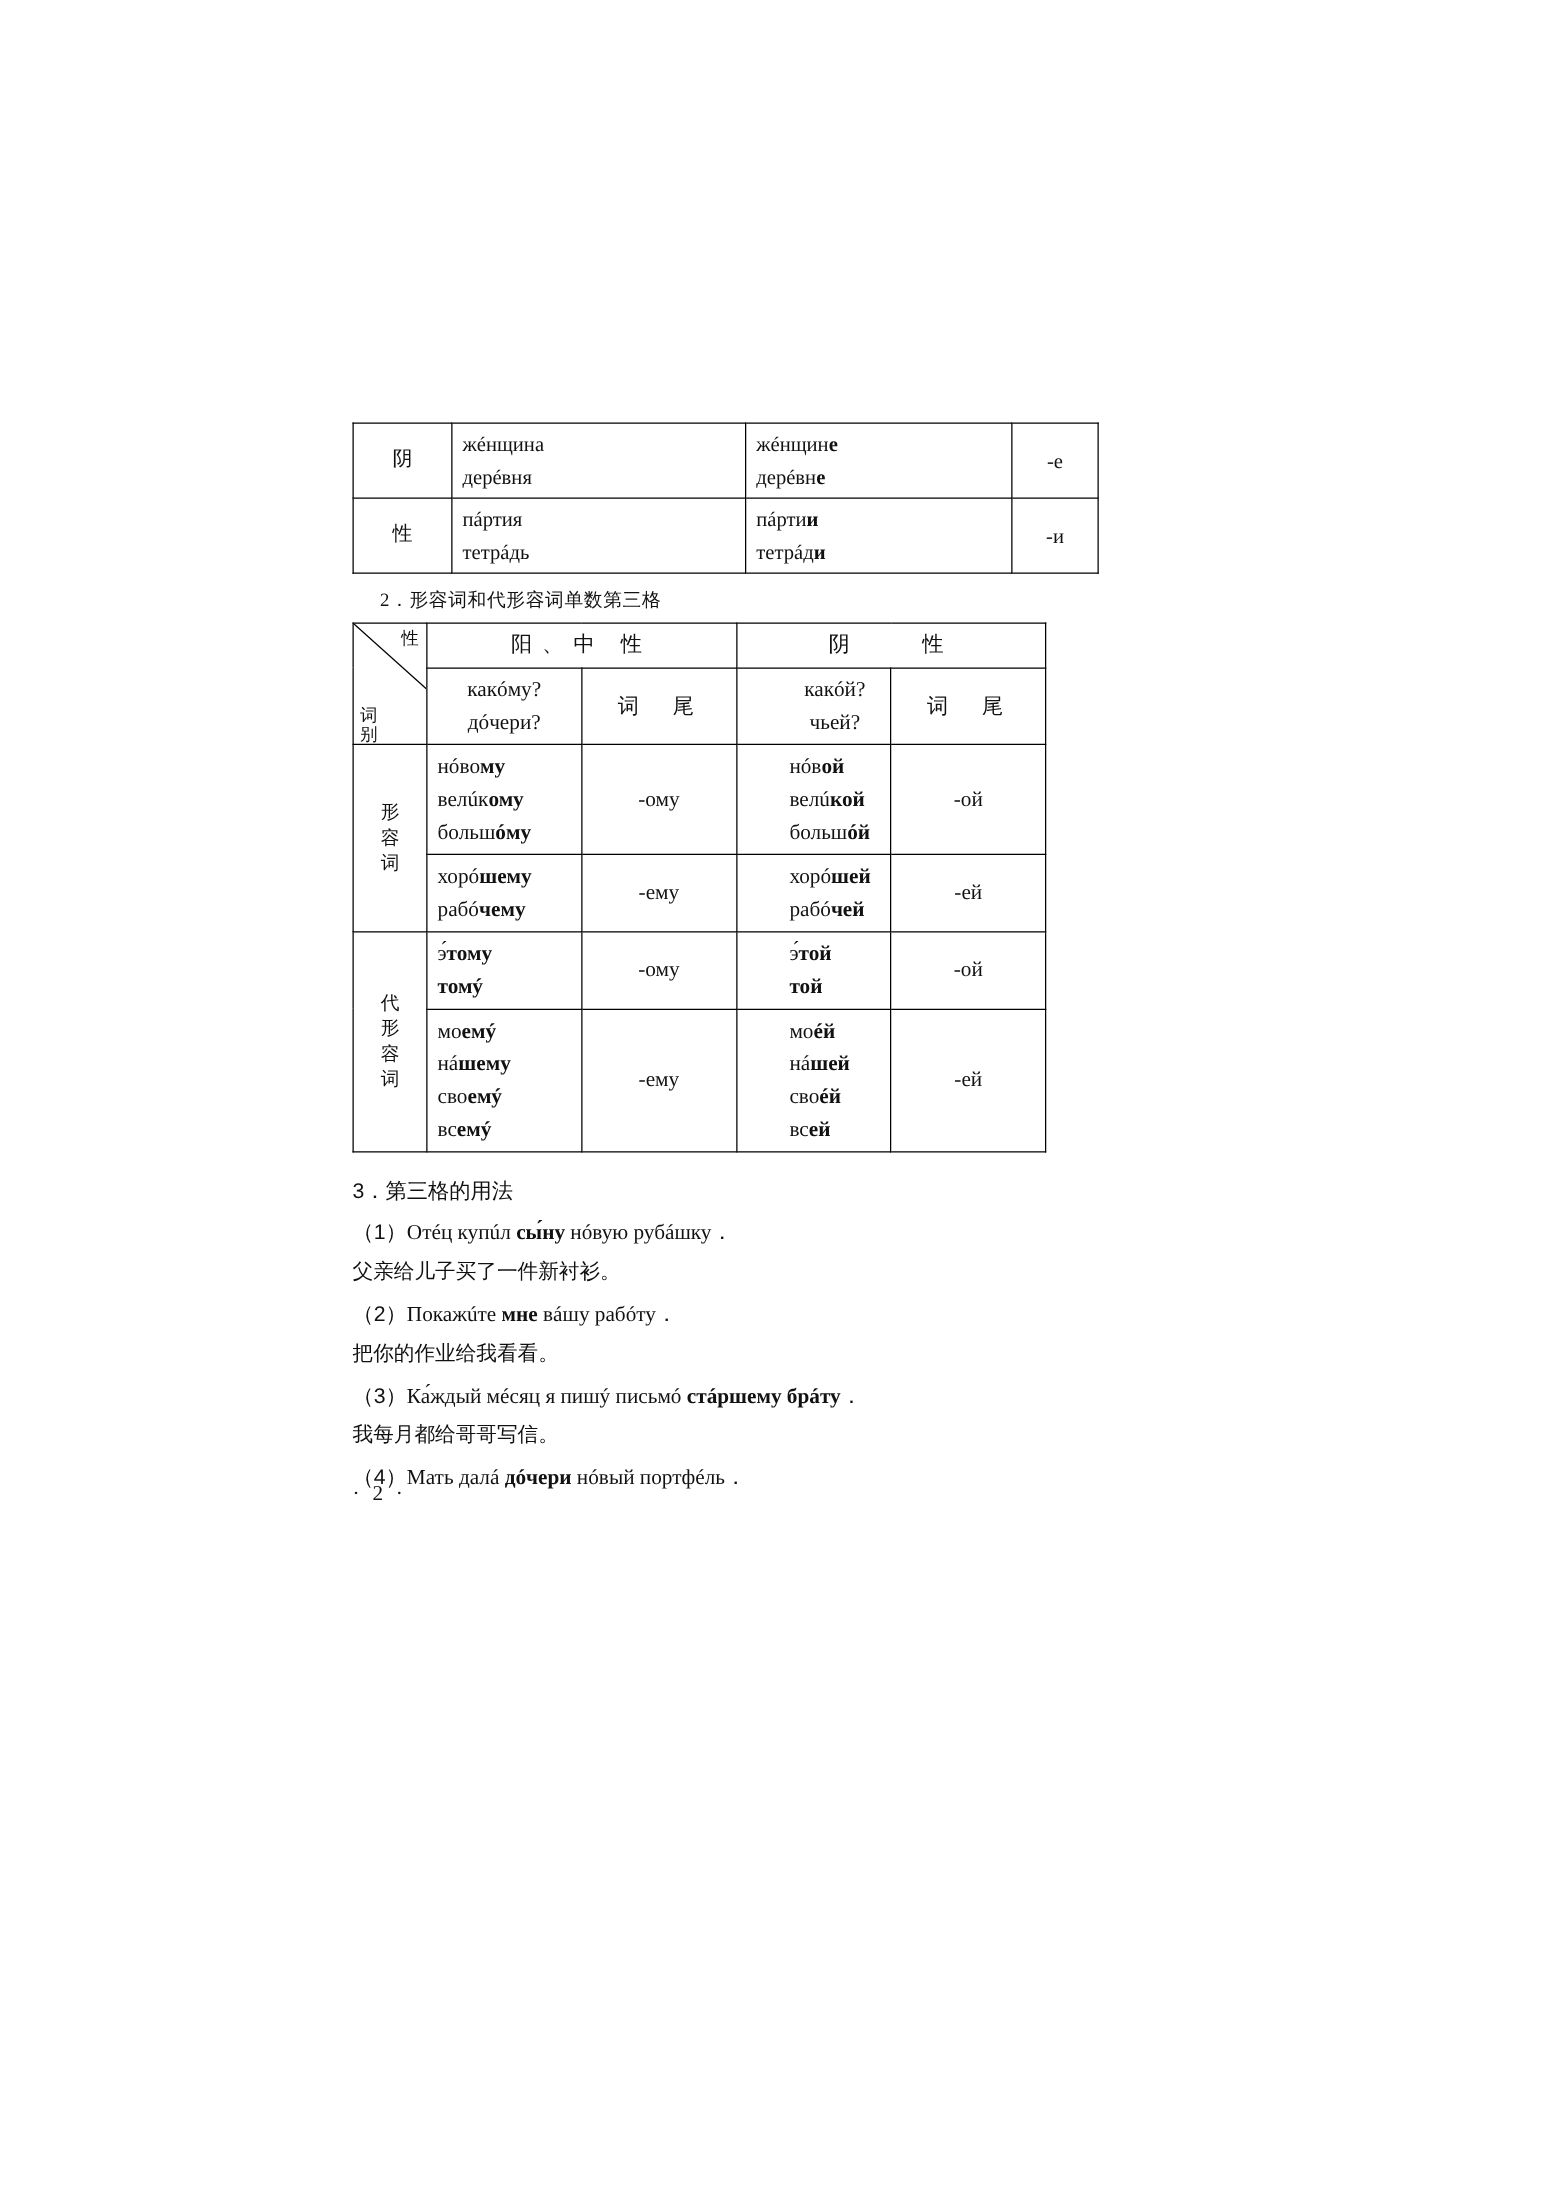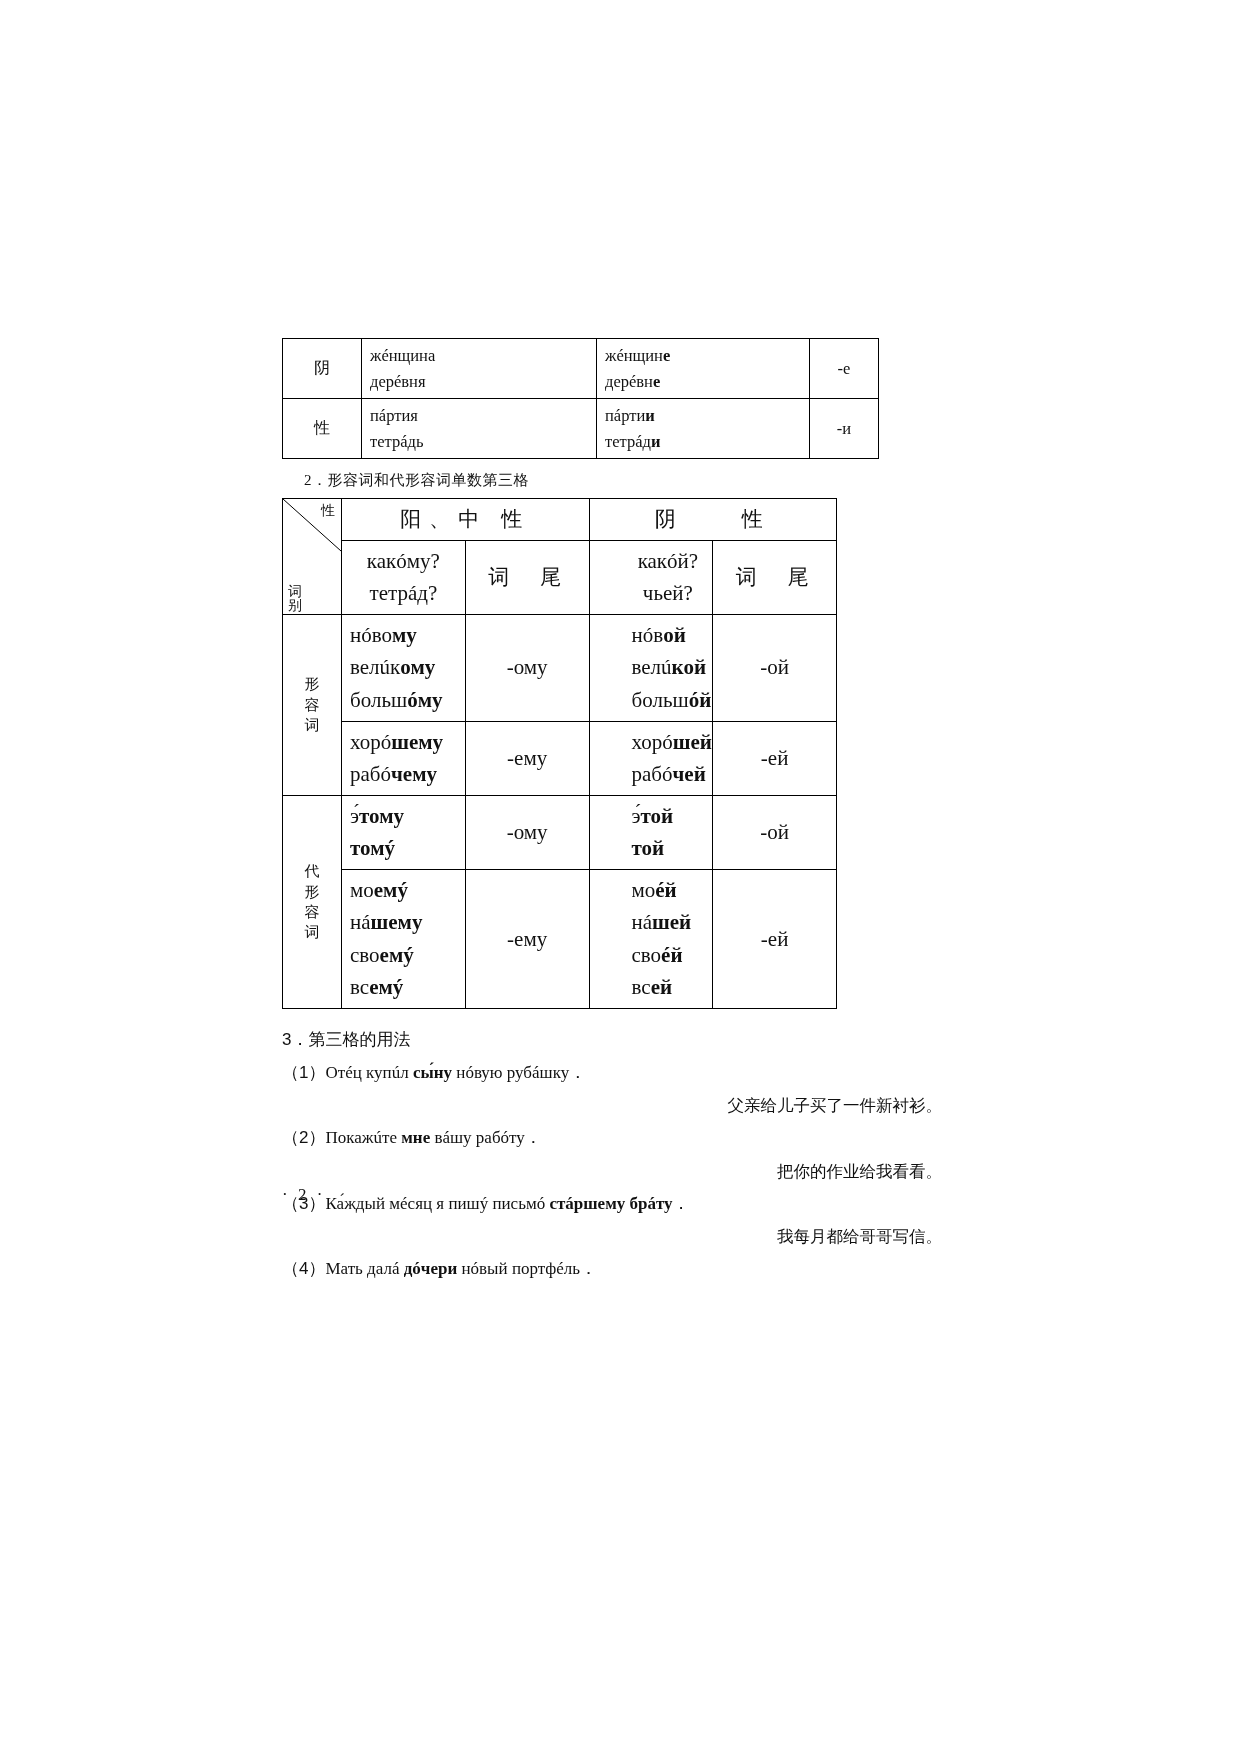--- a/index.html
+++ b/index.html
@@ -68,21 +68,21 @@
     font-family: "Liberation Sans", sans-serif;
     letter-spacing: 0.5px;
   }
   .section-head .num { font-family: "Liberation Serif", serif; }
 
   .tbl-adj {
     width: 555px;
     margin: 0;
   }
   .tbl-adj td {
-    font-size: 21px;
+    font-size: 17px;
   }
   .tbl-adj .c-cat {
     width: 58px;
     text-align: center;
     font-family: "Liberation Sans", sans-serif;
     font-size: 15px;
     line-height: 1.35;
   }
   .tbl-adj .c-q1 { width: 165px; }
   .tbl-adj .c-e1 { width: 74px; text-align: center; }
@@ -137,21 +137,21 @@
     font-size: 17px;
     line-height: 1.95;
   }
   .prose .ln {
     margin: 0;
     white-space: nowrap;
   }
   .ind0 { margin-left: 22px; }
   .ind1 { margin-left: 20px; }
   .ind2 { margin-left: 20px; }
-  .trans { margin-left: 58px; font-family: Liberation Sans, sans-serif; font-size: 16.5px; text-align: right;}
+  .trans { margin-left: 58px; font-family: Liberation Mono, monospace; font-size: 16.5px;}
   .cn { font-family: "Liberation Sans", sans-serif; }
   .folio {
     position: absolute;
     left: 282px;
     top: 1185px;
     font-size: 17px;
     letter-spacing: 3px;
   }
 </style>
 </head>
@@ -203,21 +203,21 @@
             <span class="lbl-top">性</span>
             <span class="lbl-bot">
               <span style="display:block">词</span>
               <span style="display:block">别</span>
             </span>
           </td>
           <td class="hdr-center" colspan="2">阳、中 性</td>
           <td class="hdr-center" colspan="2">阴　　性</td>
         </tr>
         <tr>
-          <td class="c-q1 hdr-sub ru">какóму? тетрáд?</td>
+          <td class="c-q1 hdr-sub ru">какóму? дóчери?</td>
           <td class="c-e1 hdr-end">词　尾</td>
           <td class="c-q2 hdr-sub ru">какóй? чьей?</td>
           <td class="c-e2 hdr-end">词　尾</td>
         </tr>
 
         <tr>
           <td class="c-cat" rowspan="2">
             <div>形</div>
             <div>容</div>
             <div>词</div>

